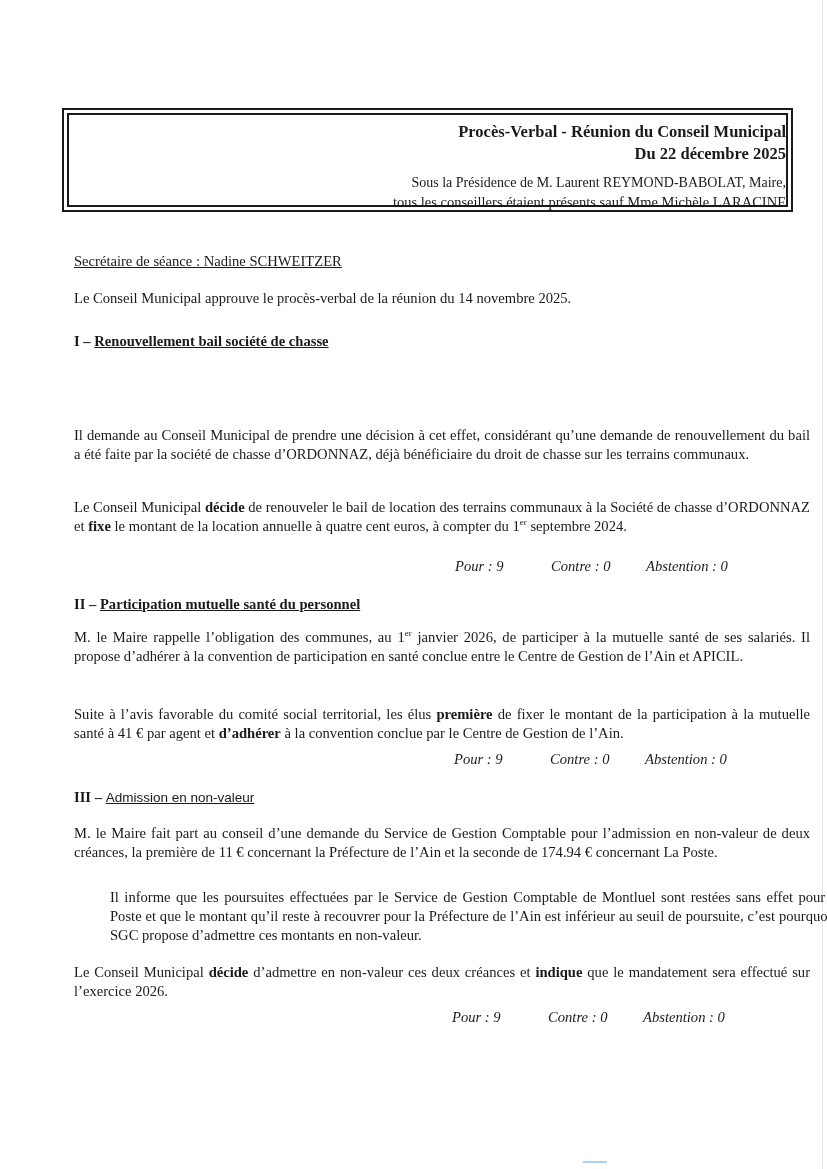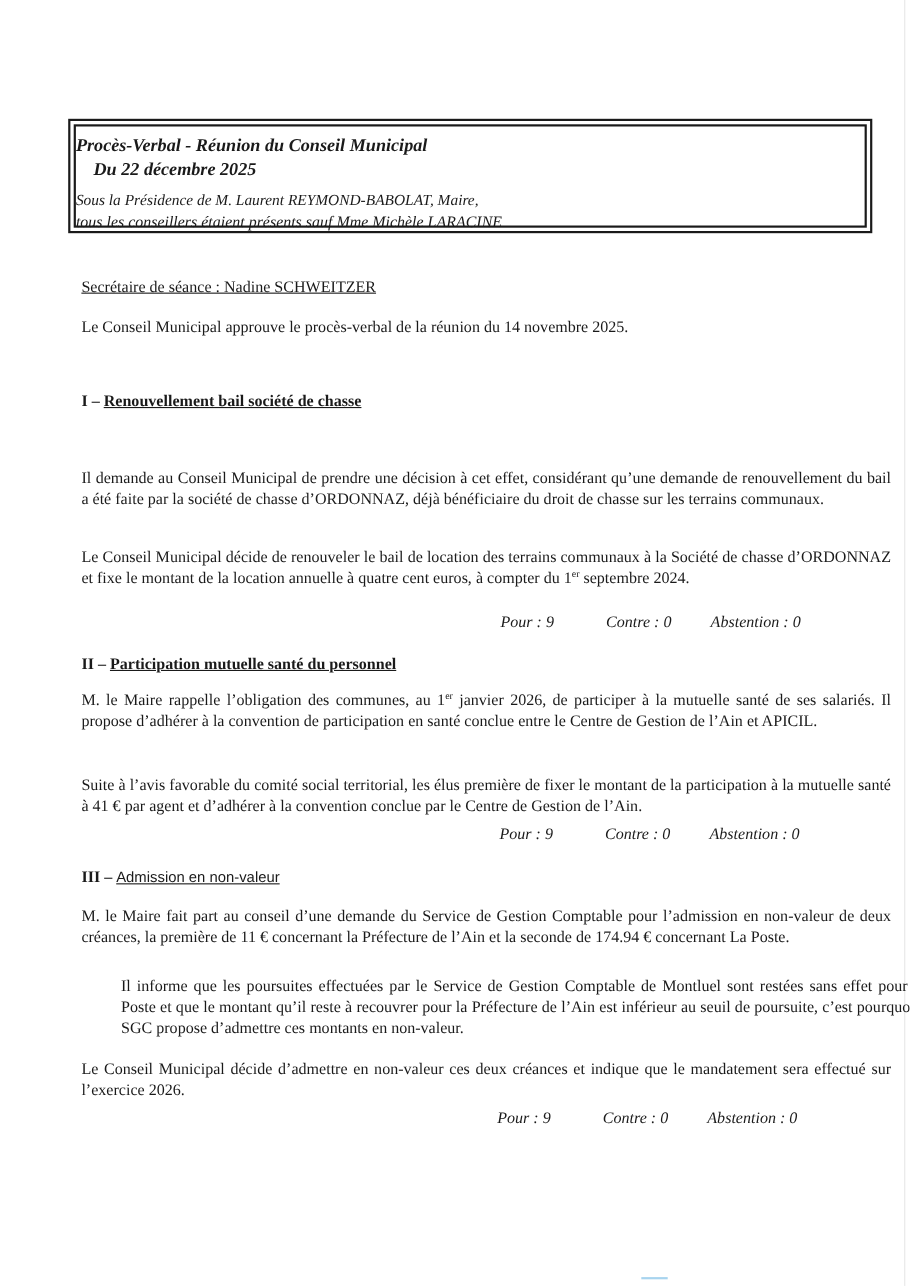--- a/index.html
+++ b/index.html
@@ -11,32 +11,31 @@
     .page { position: absolute; left: 0; top: 0; width: 827px; height: 1169px; }
     .right-edge { position: absolute; right: 4px; top: 0; width: 1px; height: 1169px; background: #e6e6e6; }
 
     .title-box {
       position: absolute; left: 62px; top: 108px; width: 731px; height: 104px;
       border: 2px solid #1a1a1a; box-sizing: border-box;
     }
     .title-box-inner {
       position: absolute; left: 3px; top: 3px; right: 3px; bottom: 3px;
       border: 2px solid #1a1a1a;
-      text-align: left;
-      font-style: italic;
+      text-align: right;
     }
     .t1 { position: absolute; left: 0; right: 0; top: 7px; font-weight: bold; font-size: 16.5px; line-height: 20px; }
     .t2 { position: absolute; left: 16px; right: 0; top: 29px; font-weight: bold; font-size: 16.5px; line-height: 20px; }
     .t3 { position: absolute; left: 0; right: 0; top: 59px; font-size: 14px; line-height: 18px; }
     .t4 { position: absolute; left: 0; right: 0; top: 78px; font-size: 14.5px; line-height: 18px; }
 
     .block { position: absolute; left: 74px; width: 736px; font-size: 14.6px; line-height: 19px; }
     .just { text-align: justify; text-align-last: left; }
     .u { text-decoration: underline; }
-    .b { font-weight: normal; }
+    .b { font-weight: bold; }
     .heading { font-weight: bold; font-size: 14.6px; }
     .heading-sans { font-family: "Liberation Sans", "DejaVu Sans", sans-serif; font-weight: normal; font-size: 13.5px; margin-top: 20px; }
     sup { font-size: 9px; line-height: 0; }
 
     .vote { position: absolute; font-style: italic; font-size: 14.6px; line-height: 19px; }
     .scribble { position: absolute; left: 583px; top: 1161px; width: 24px; height: 2px; background: #a8d4ef; }
   </style>
 </head>
 <body>
 
@@ -48,21 +47,21 @@
       <div class="t1">Procès-Verbal - Réunion du Conseil Municipal</div>
       <div class="t2">Du 22 décembre 2025</div>
       <div class="t3">Sous la Présidence de M. Laurent REYMOND-BABOLAT, Maire,</div>
       <div class="t4">tous les conseillers étaient présents sauf Mme Michèle LARACINE</div>
     </div>
   </div>
 
   <div class="block u" style="top:252px;">Secrétaire de séance : Nadine SCHWEITZER</div>
   <div class="block" style="top:289px;">Le Conseil Municipal approuve le procès-verbal de la réunion du 14 novembre 2025.</div>
 
-  <div class="block heading" style="top:356px;">
+  <div class="block heading" style="top:332px;">
     <span>I – </span><span class="u">Renouvellement bail société de chasse</span>
   </div>
   <div class="block just" style="top:426px;">Il demande au Conseil Municipal de prendre une décision à cet effet, considérant qu’une demande de renouvellement du bail a été faite par la société de chasse d’ORDONNAZ, déjà bénéficiaire du droit de chasse sur les terrains communaux.</div>
   <div class="block just" style="top:498px;">
     <span>Le Conseil Municipal </span><span class="b">décide</span><span> de renouveler le bail de location des terrains communaux à la Société de chasse d’ORDONNAZ et </span><span class="b">fixe</span><span> le montant de la location annuelle à quatre cent euros, à compter du 1</span><sup>er</sup><span> septembre 2024.</span>
   </div>
   <div class="vote" style="top:557px; left:455px;">Pour : 9</div>
   <div class="vote" style="top:557px; left:551px;">Contre : 0</div>
   <div class="vote" style="top:557px; left:646px;">Abstention : 0</div>
 

